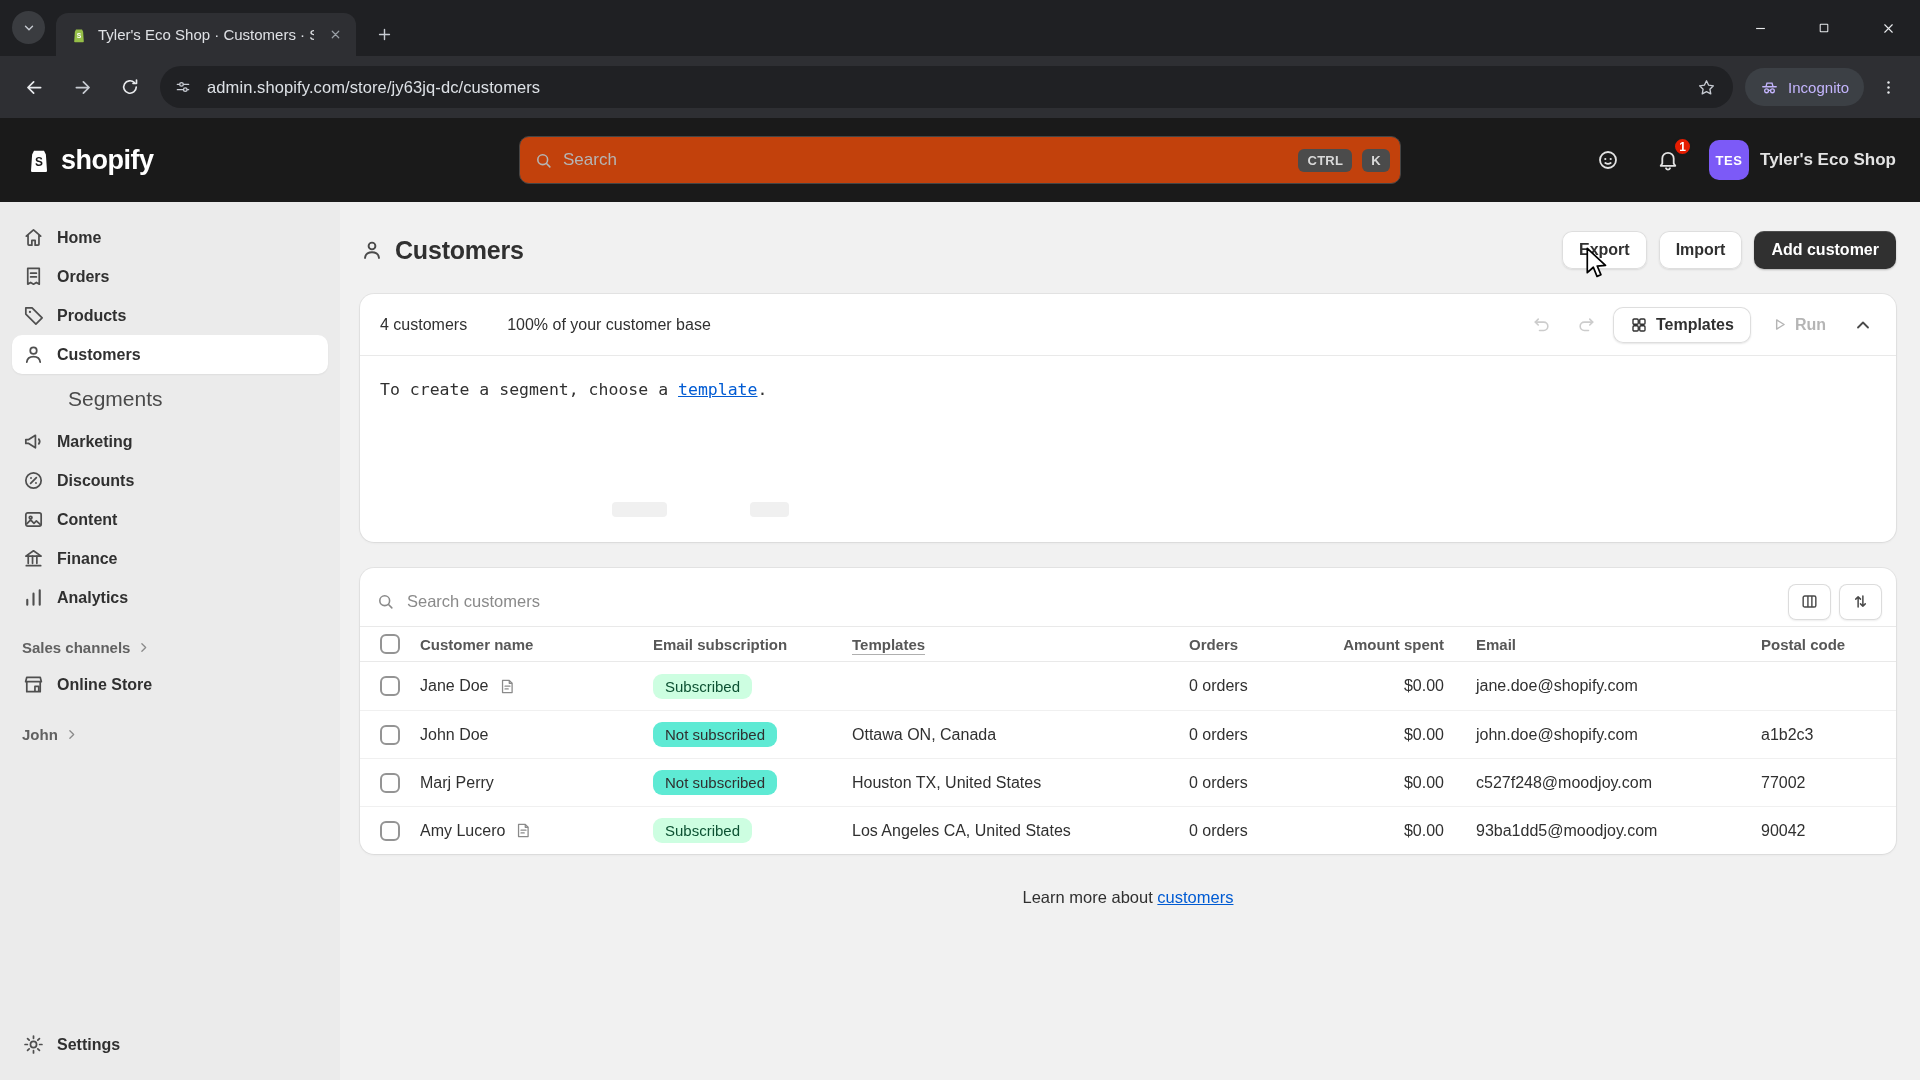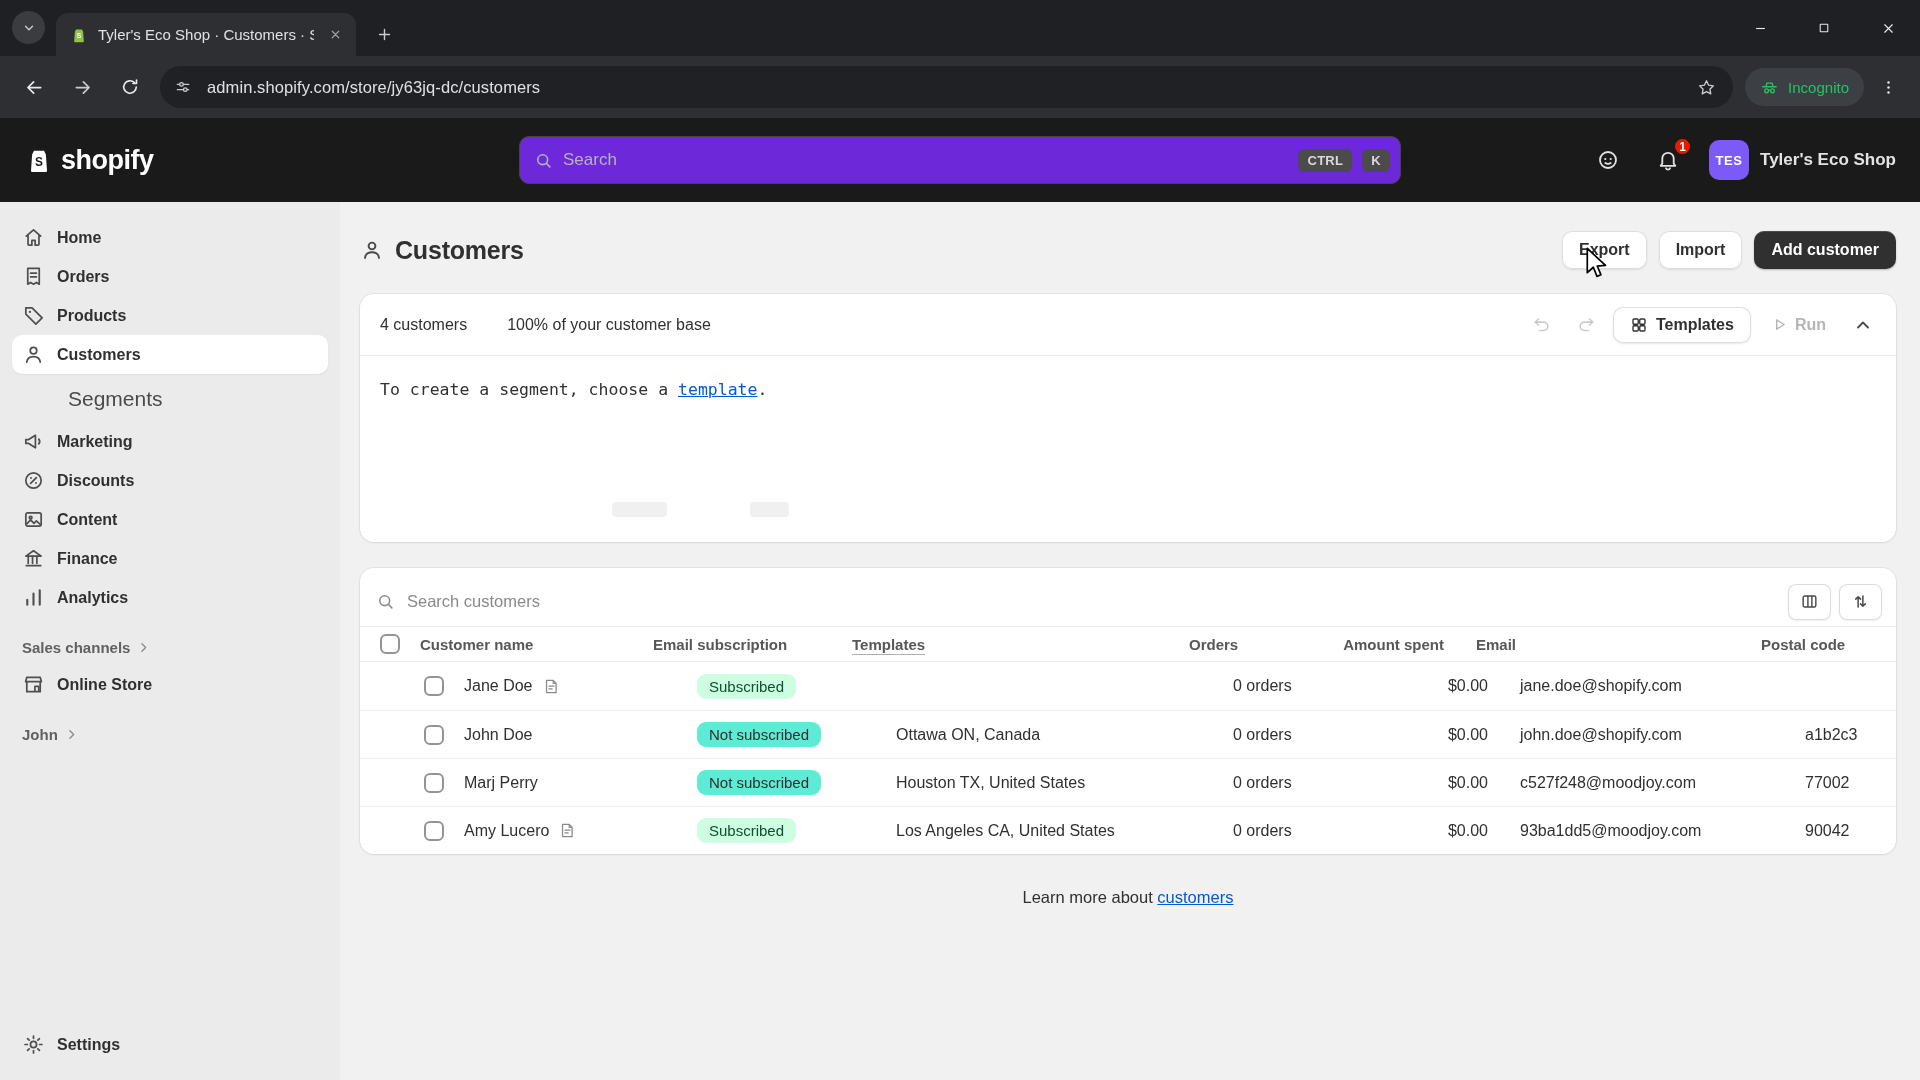--- a/index.html
+++ b/index.html
@@ -17,28 +17,28 @@
   .wincontrols { margin-left:auto; display:flex; height:56px; }
   .winbtn { width:64px; display:flex; align-items:center; justify-content:center; color:#e8eaed; }
 
   .toolbar { height:62px; background:#2e2f33; display:flex; align-items:center; padding:0 12px; gap:4px; }
   .tbtn { width:44px; height:44px; border-radius:50%; display:flex; align-items:center; justify-content:center; color:#c7cbd2; flex:none; }
   .tbtn.bright { color:#e8eaed; }
   .omnibox { flex:1; height:42px; background:#202124; border-radius:21px; display:flex; align-items:center; padding:0 10px 0 6px; margin:0 8px 0 4px; gap:8px; }
   .siteinfo { width:33px; height:33px; border-radius:50%; display:flex; align-items:center; justify-content:center; color:#c7cbd2; flex:none; }
   .url { color:#dde1e6; font-size:16.5px; letter-spacing:.1px; white-space:nowrap; }
   .star { margin-left:auto; width:34px; height:34px; display:flex; align-items:center; justify-content:center; color:#c7cbd2; }
-  .incog { height:38px; border-radius:19px; background:#3c4045; color:#22c55e; display:flex; align-items:center; gap:9px; padding:0 15px; font-size:15px; flex:none; }
+  .incog { height:38px; border-radius:19px; background:#3c4045; color:#c4b5fd; display:flex; align-items:center; gap:9px; padding:0 15px; font-size:15px; flex:none; }
   .kebab { width:40px; height:40px; display:flex; align-items:center; justify-content:center; color:#e8eaed; flex:none; }
 
   
   .sh-topbar { height:84px; background:#1a1a1a; display:flex; align-items:center; padding:0 24px; position:relative; }
   .sh-logo { display:flex; align-items:center; gap:7px; }
   .sh-wordmark { color:#fff; font-size:27px; font-weight:700; letter-spacing:-.5px; }
-  .sh-search { position:absolute; left:50%; top:50%; transform:translate(-50%,-50%); width:882px; height:48px; background:#6d28d9; border:1px solid #454545; border-radius:10px; display:flex; align-items:center; padding:0 10px 0 14px; gap:10px; }
+  .sh-search { position:absolute; left:50%; top:50%; transform:translate(-50%,-50%); width:882px; height:48px; background:#c2410c; border:1px solid #454545; border-radius:10px; display:flex; align-items:center; padding:0 10px 0 14px; gap:10px; }
   .sh-search input { flex:1; background:none; border:none; outline:none; color:#e3e3e3; font-size:17px; font-family:inherit; }
   .sh-search input::placeholder { color:#b5b5b5; }
   .key { background:#4b4b4b; border-radius:6px; padding:4px 9px; font-size:13px; font-weight:600; color:#d9d9d9; letter-spacing:.3px; }
   .sh-right { margin-left:auto; display:flex; align-items:center; gap:22px; }
   .sh-iconbtn { width:38px; height:38px; border-radius:9px; display:flex; align-items:center; justify-content:center; color:#e3e3e3; position:relative; }
   .notif-badge { position:absolute; top:-4px; right:-5px; min-width:19px; height:19px; border-radius:10px; background:#e51c00; border:2px solid #1a1a1a; color:#fff; font-size:12px; font-weight:700; display:flex; align-items:center; justify-content:center; padding:0 3px; }
   .store-chip { display:flex; align-items:center; gap:11px; }
   .store-avatar { width:40px; height:40px; border-radius:10px; background:#7c5af7; color:#fff; font-size:13px; font-weight:700; letter-spacing:.5px; display:flex; align-items:center; justify-content:center; }
   .store-name { color:#e3e3e3; font-size:17px; font-weight:600; }
 
@@ -83,21 +83,21 @@
 
   
   .search-row { height:58px; display:flex; align-items:center; gap:12px; padding:9px 14px 0 16px; }
   .search-row .mag { color:#8a8a8a; flex:none; }
   .search-input { flex:1; border:none; outline:none; background:none; font-size:16.5px; color:#303030; font-family:inherit; }
   .search-input::placeholder { color:#8a8a8a; }
   .table-tools { display:flex; gap:8px; }
   .tool-btn { width:43px; height:36px; border-radius:8px; background:#fff; border:none; box-shadow:inset 0 0 0 1px #dcdcdc, 0 1px 2px rgba(0,0,0,.07); display:flex; align-items:center; justify-content:center; color:#4a4a4a; cursor:pointer; }
   .thead, .trow { display:grid; grid-template-columns:60px 233px 199px 337px 141px 146px 285px 1fr; align-items:center; padding-right:16px; }
   .thead { height:36px; border-top:1px solid #e9e9e9; border-bottom:1px solid #e9e9e9; font-size:15px; font-weight:600; color:#575757; }
-  .trow { height:48px; font-size:16px; color:#303030;padding-left:44px; }
+  .trow { height:48px; font-size:16px; color:#303030; }
   .trow + .trow { border-top:1px solid #f0f0f0; }
   .cell-check { padding-left:20px; }
   .checkbox { display:block; width:20px; height:20px; border:2px solid #949494; border-radius:6px; background:#fff; cursor:pointer; }
   .cell-name { display:flex; align-items:center; gap:10px; }
   .name-link { font-weight:500; color:#303030; text-decoration:none; cursor:pointer; }
   .note-icon { color:#8a8a8a; }
   .cell-amount { text-align:right; padding-right:32px; }
   .u-dotted { border-bottom:1px solid #aFaFaF; padding-bottom:1px; }
   .badge { display:inline-block; padding:4px 12px; border-radius:9px; font-size:15px; font-weight:500; }
   .badge-green { background:#cdfee1; color:#0c5132; }

